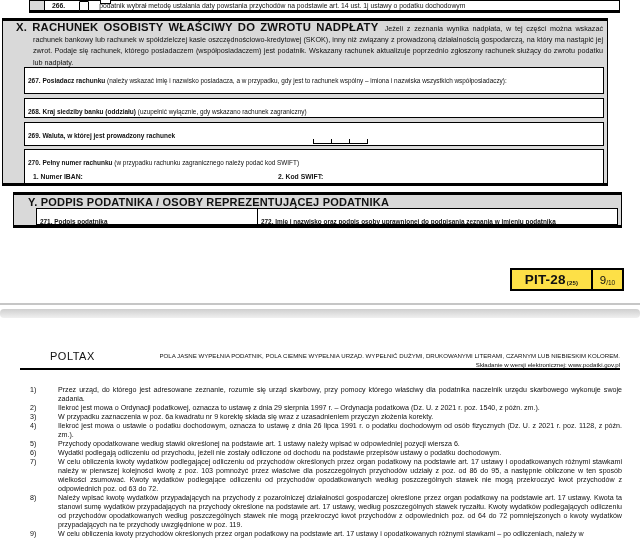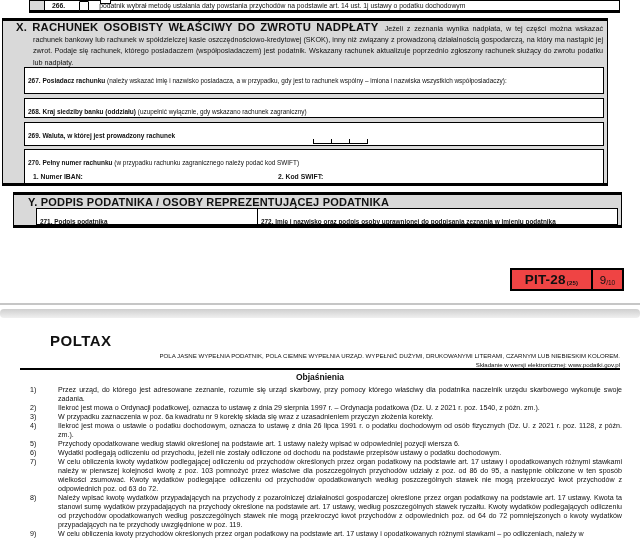--- a/index.html
+++ b/index.html
@@ -45,35 +45,35 @@
         box-sizing:border-box;}
   .secy-title{font-size:11px;font-weight:bold;padding:1px 0 0 14px;letter-spacing:.2px;}
   .secy-boxes{position:absolute;left:22px;right:3px;top:13px;bottom:0;display:flex;}
   .sbox{background:#fff;border:1px solid #000;box-sizing:border-box;padding:1px 3px;}
   .sbox .lbl{font-size:6.4px;font-weight:bold;}
   .s271{width:222px;flex:none;}
   .s272{flex:1;margin-left:-1px;}
 
   
   .badge{position:absolute;left:510px;top:268px;width:114px;height:23px;border:2px solid #000;
-         box-sizing:border-box;display:flex;background:#ef4444;}
+         box-sizing:border-box;display:flex;background:#fde047;}
   .badge .name{flex:1;display:flex;align-items:center;justify-content:center;
                font-weight:bold;font-size:13.5px;letter-spacing:.2px;}
   .badge .ver{font-size:6px;font-weight:bold;align-self:flex-end;margin:0 0 3px 1px;}
   .badge .page{width:29px;flex:none;border-left:2px solid #000;display:flex;
                align-items:center;justify-content:center;font-size:11.5px;}
   .badge .pages{font-size:6.5px;align-self:flex-end;margin-bottom:3px;}
 
   
   .sep-line{position:absolute;left:0;top:303px;width:640px;height:2px;background:#c6c6c6;}
   .sep-band{position:absolute;left:0;top:309px;width:640px;height:9px;
             background:linear-gradient(#cfcfcf,#f0f0f0);border-radius:4px;}
 
   
-  .poltax{position:absolute;left:50px;top:332px;font-size:15px;letter-spacing:.5px;font-weight:bold;}
+  .poltax{position:absolute;left:50px;top:350px;font-size:11px;letter-spacing:.5px;}
   .p2head{position:absolute;right:20px;top:352px;text-align:right;font-size:6.1px;
           line-height:8.5px;white-space:nowrap;}
   .p2rule{position:absolute;left:20px;top:368px;width:600px;height:2px;background:#000;}
   .obj-title{position:absolute;left:0;top:372px;width:640px;text-align:center;
              font-weight:bold;font-size:8.5px;}
 
   
   .obj-list{position:absolute;left:30px;top:386px;width:592px;font-size:7.1px;line-height:9px;}
   .obj-item{display:flex;}
   .obj-item .num{width:14px;flex:none;}
@@ -147,21 +147,20 @@
 
   <div class="sep-line"></div>
   <div class="sep-band"></div>
 
   <div class="poltax">POLTAX</div>
   <div class="p2head">
     <div>POLA JASNE WYPEŁNIA PODATNIK, POLA CIEMNE WYPEŁNIA URZĄD. WYPEŁNIĆ DUŻYMI, DRUKOWANYMI LITERAMI, CZARNYM LUB NIEBIESKIM KOLOREM.</div>
     <div>Składanie w wersji elektronicznej: www.podatki.gov.pl</div>
   </div>
   <div class="p2rule"></div>
-  <div class="obj-title">Objaśnienia</div>
 
   <div class="obj-list">
     <div class="obj-item">
       <span class="num">1)</span>
       <span class="txt">Przez urząd, do którego jest adresowane zeznanie, rozumie się urząd skarbowy, przy pomocy którego właściwy dla podatnika naczelnik urzędu skarbowego wykonuje swoje zadania.</span>
     </div>
     <div class="obj-item">
       <span class="num">2)</span>
       <span class="txt">Ilekroć jest mowa o Ordynacji podatkowej, oznacza to ustawę z dnia 29 sierpnia 1997 r. – Ordynacja podatkowa (Dz. U. z 2021 r. poz. 1540, z późn. zm.).</span>
     </div>

